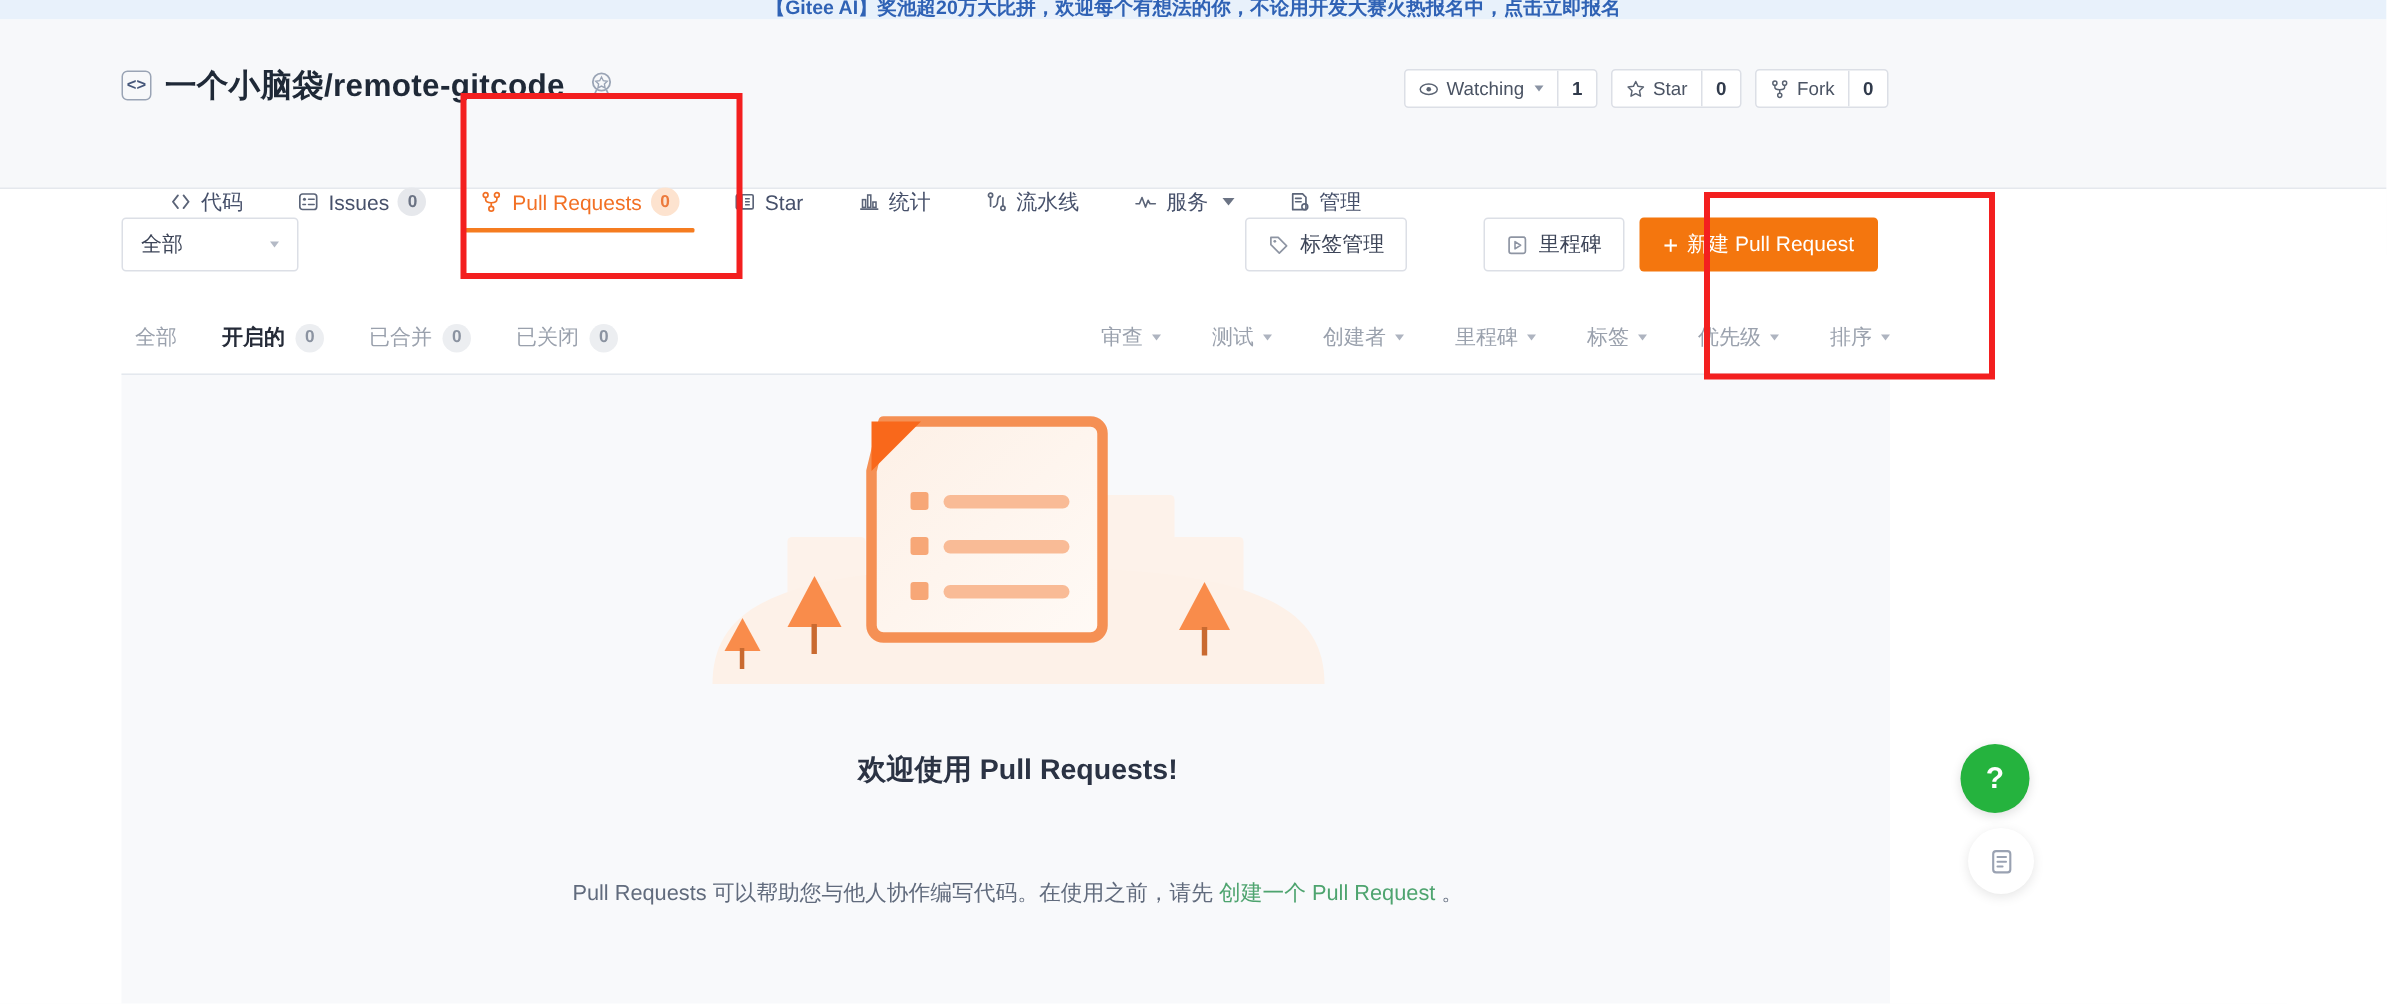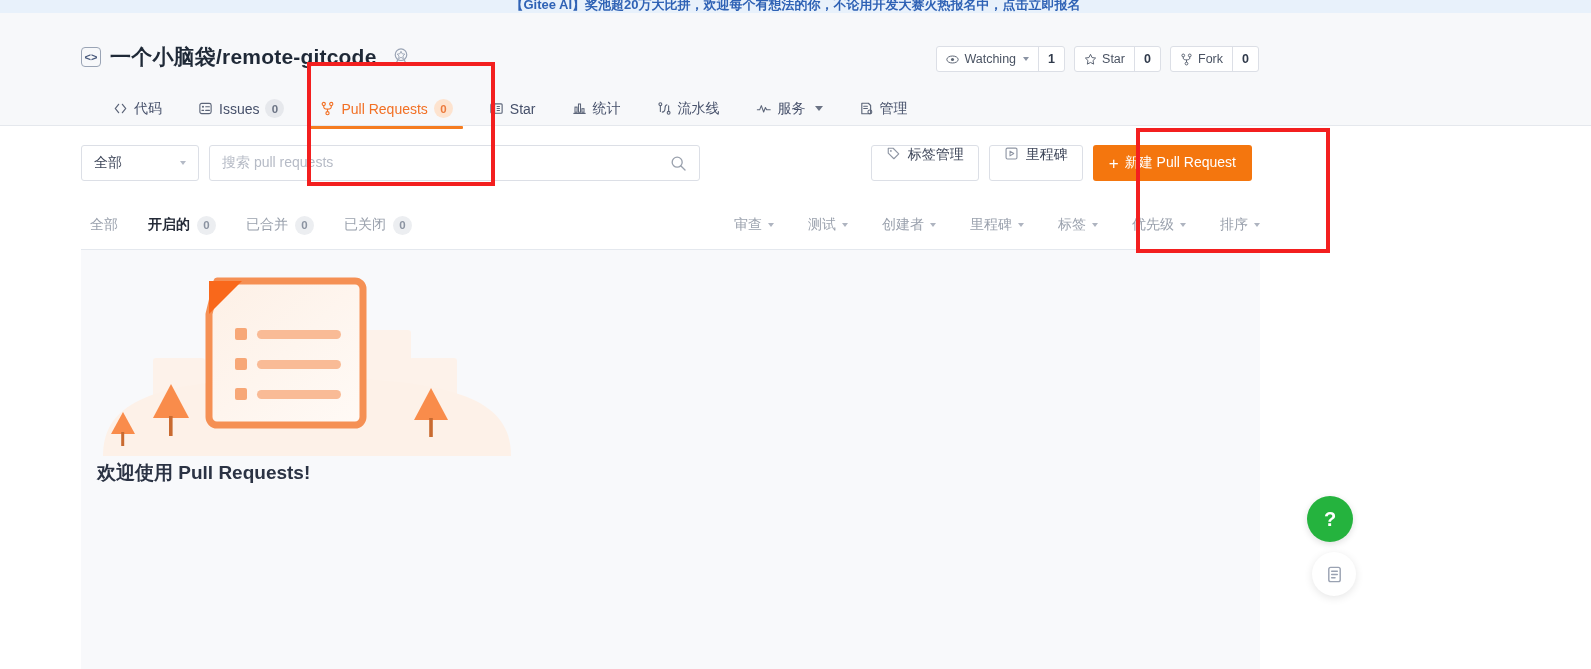--- a/index.html
+++ b/index.html
@@ -63,21 +63,21 @@
     border-left:1px solid #dcdfe6; font-weight:700; color:#303a4b;
     min-width:26px; justify-content:center; padding:0 8px;
   }
   .caret-sm{
     width:0;height:0;border-left:3.5px solid transparent;border-right:3.5px solid transparent;
     border-top:4px solid #8a93a3; margin-left:2px;
   }
 
   
   .nav-tabs{
-    position:absolute; left:95px; top:75px;
+    position:absolute; left:95px; top:101px;
     display:flex; align-items:center; height:41px;
   }
   .nav-tab{
     display:flex;align-items:center;gap:6px;
     height:41px; padding:0 18px; font-size:14px; color:#46506a;
     white-space:nowrap; position:relative;
   }
   .nav-tab .t-ico{ display:flex;align-items:center; color:#5b6478; }
   .nav-tab.active{ color:#f27024;align-items:center; }
   .nav-tab.active .t-ico{ color:#f27024; }
@@ -117,23 +117,23 @@
     border:1px solid #dcdfe6; border-radius:3px; background:#fff;
     display:flex; align-items:center; padding:0 12px;
   }
   .search-box .ph{ font-size:14px; color:#b6bbc6; }
   .search-box .s-ico{ margin-left:auto; color:#9aa1ad; display:flex; }
 
   .tb-right{
     position:absolute; right:8px; top:0; display:flex; align-items:center; gap:10px;
   }
   .tb-btn{
-    height:36px; display:flex;gap:7px;
+    height:36px; display:flex;align-items:center;gap:7px;
     padding:0 14px; border:1px solid #dcdfe6; border-radius:3px;
-    background:#fff; font-size:14px; color:#3d4558; white-space:nowrap;
+    background:#fff; font-size:14px; color:#3d4558; white-space:nowrap;margin-left:41px;
   }
   .tb-btn .i{ color:#8e95a3; display:flex; }
   .btn-primary{
     height:36px; display:flex;align-items:center;gap:6px;
     padding:0 16px; border-radius:3px; background:#f4760e;
     color:#fff; font-size:14px; white-space:nowrap; border:none;
   }
   .btn-primary .plus{ font-size:17px; line-height:1; font-weight:400; }
 
   
@@ -159,21 +159,21 @@
   }
   .fl-item .caret-sm{ border-top-color:#aeb4c0; }
 
   
   .panel{
     position:absolute; left:0; top:122px; right:8px; bottom:-40px;
     background:#f8f9fb; border-top:1px solid #e4e8ee;
   }
   .empty-wrap{
     position:absolute; left:16px; right:0; top:0;
-    display:flex; flex-direction:column; 
+    display:flex; flex-direction:column; align-items:center;gap:40px;
   }
   .empty-illu{ margin-top:16px; }
   .empty-title{
     margin-top:4px; font-size:19px; font-weight:700; color:#2b3344;
   }
   .empty-desc{
     margin-top:20px; font-size:14.5px; color:#616b7d;
   }
   .empty-desc a{ color:#4ea46f; text-decoration:none; }
 
@@ -358,29 +358,20 @@
   </div>
 
   <div class="main-col">
 
     <div class="toolbar">
       <div class="select-all">
         <span>全部</span>
         <span class="caret-sm"></span>
       </div>
 
-      <div class="search-box">
-        <span class="ph">搜索 pull requests</span>
-        <span class="s-ico">
-          <svg width="17" height="17" viewBox="0 0 18 18">
-            <circle cx="7.6" cy="7.6" r="5.3" fill="none" stroke="currentColor" stroke-width="1.4"></circle>
-            <path d="M11.6 11.6l4.3 4.3" stroke="currentColor" stroke-width="1.4" stroke-linecap="round"></path>
-          </svg>
-        </span>
-      </div>
 
       <div class="tb-right">
         <div class="tb-btn">
           <span class="i">
             <svg width="15" height="15" viewBox="0 0 16 16">
               <path d="M2.4 2.4h5.2l6 6-5.2 5.2-6-6z" fill="none" stroke="currentColor" stroke-width="1.2" stroke-linejoin="round"></path>
               <circle cx="5.2" cy="5.2" r="1" fill="currentColor"></circle>
             </svg>
           </span>
           <span>标签管理</span>
@@ -483,20 +474,23 @@
           <rect x="138" y="62" width="12" height="12" rx="2" fill="#f7a777"></rect>
           <rect x="160" y="64" width="84" height="9" rx="4.5" fill="#f9bb96"></rect>
           <rect x="138" y="92" width="12" height="12" rx="2" fill="#f7a777"></rect>
           <rect x="160" y="94" width="84" height="9" rx="4.5" fill="#f9bb96"></rect>
           <rect x="138" y="122" width="12" height="12" rx="2" fill="#f7a777"></rect>
           <rect x="160" y="124" width="84" height="9" rx="4.5" fill="#f9bb96"></rect>
         </svg>
 
         <div class="empty-title">欢迎使用 Pull Requests!</div>
 
+        <div class="empty-desc">
+          <span>Pull Requests 可以帮助您与他人协作编写代码。在使用之前，请先 </span><a href="#">创建一个 Pull Request</a><span> 。</span>
+        </div>
       </div>
     </div>
   </div>
 
   <div class="anno" style="left:307px; top:62px; width:188px; height:124px;"></div>
   <div class="anno" style="left:1136px; top:128px; width:194px; height:125px;"></div>
 
   <div class="fab-help">
     <span>?</span>
   </div>

